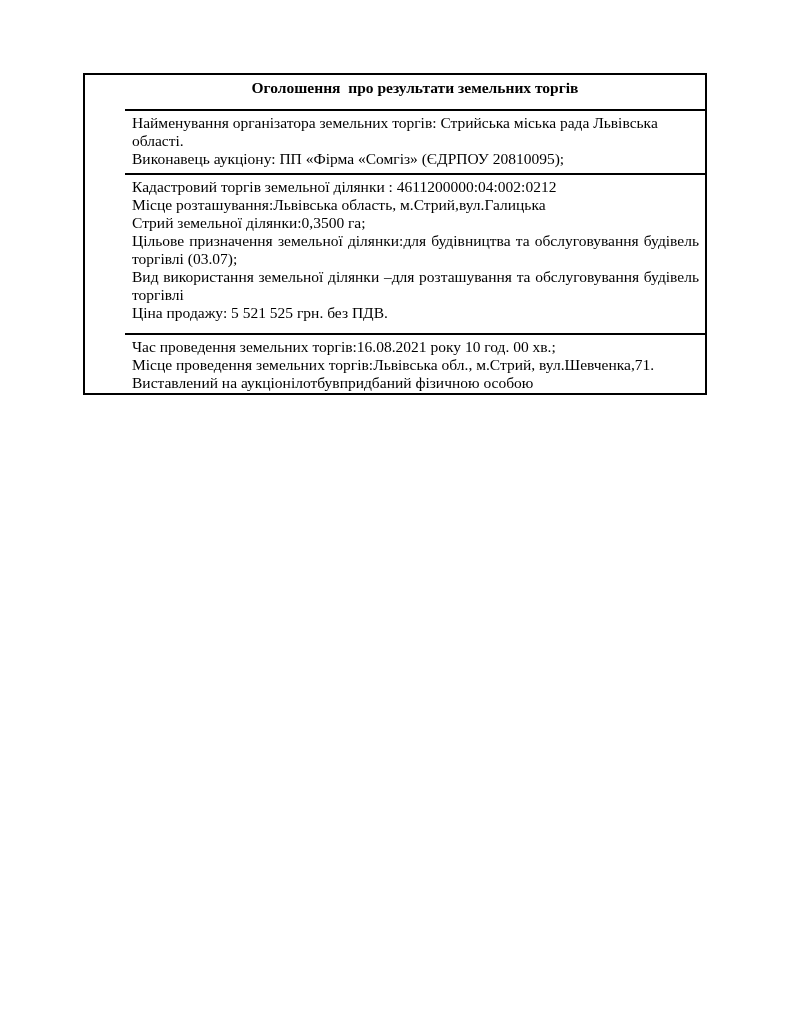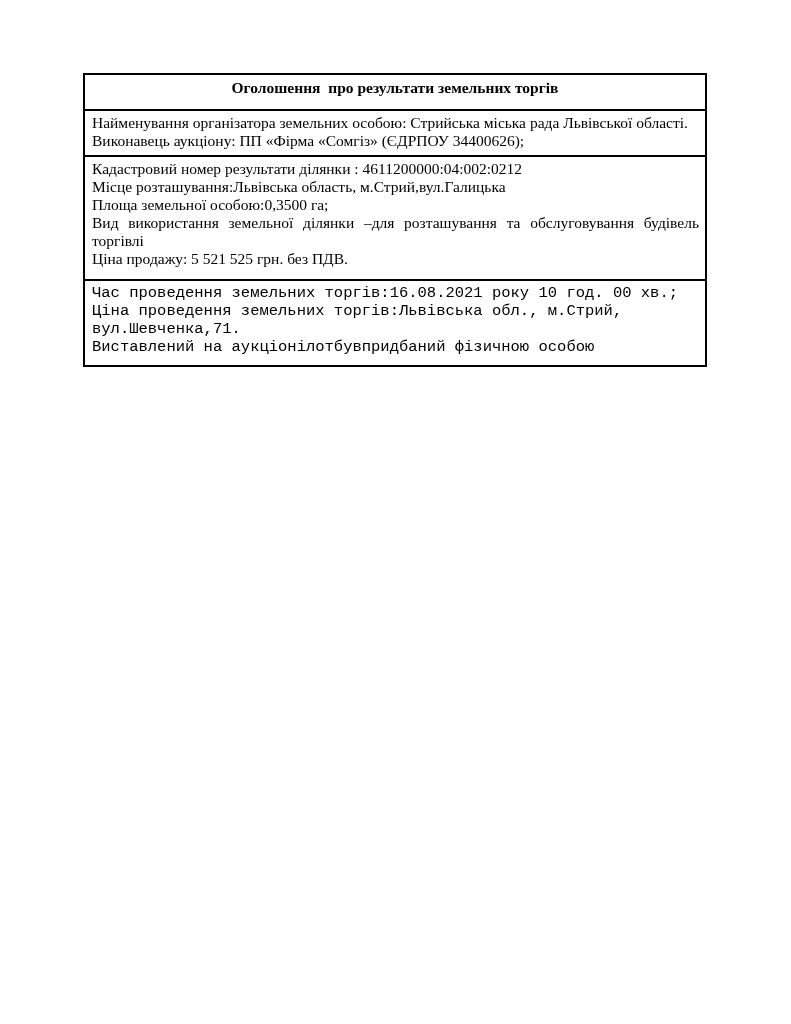--- a/index.html
+++ b/index.html
@@ -23,60 +23,62 @@
     top: 73px;
     width: 624px;
     border: 2px solid #000000;
     background: #ffffff;
   }
   .row {
     border-top: 2px solid #000000;
     padding: 3px 6px 5px 7px;
     font-size: 15.5px;
     line-height: 18px;
+    margin-left: 40px;
   }
   .row:first-child { border-top: none; }
   .row-title {
     padding: 4px 6px 12px 6px;
   }
   .doc-title {
     font-weight: bold;
     text-align: center;
     white-space: pre-wrap;
     font-size: 15.5px;
     line-height: 18px;
   }
   .row p { margin: 0; }
   .row p.justify { text-align: justify; }
   .row-parcel { padding-bottom: 11px; }
-  .row-auction { padding-bottom: 9px; font-family: Liberation Mono, monospace; }
+  .row-auction { padding-bottom: 1px; }
 </style>
 </head>
 <body>
 
 <div class="page">
   <div class="doc-table">
 
     <div class="row row-title">
       <div class="doc-title">Оголошення  про результати земельних торгів</div>
     </div>
 
     <div class="row row-organizer">
-      <p>Найменування організатора земельних особою: Стрийська міська рада Львівської області.</p>
-      <p>Виконавець аукціону: ПП «Фірма «Сомгіз» (ЄДРПОУ 34400626);</p>
+      <p>Найменування організатора земельних торгів: Стрийська міська рада Львівська області.</p>
+      <p>Виконавець аукціону: ПП «Фірма «Сомгіз» (ЄДРПОУ 20810095);</p>
     </div>
 
     <div class="row row-parcel">
-      <p>Кадастровий номер результати ділянки : 4611200000:04:002:0212</p>
+      <p>Кадастровий торгів земельної ділянки : 4611200000:04:002:0212</p>
       <p>Місце розташування:Львівська область, м.Стрий,вул.Галицька</p>
-      <p>Площа земельної особою:0,3500 га;</p>
+      <p>Стрий земельної ділянки:0,3500 га;</p>
+      <p class="justify">Цільове призначення земельної ділянки:для будівництва та обслуговування будівель торгівлі (03.07);</p>
       <p class="justify">Вид використання земельної ділянки –для розташування та обслуговування будівель торгівлі</p>
       <p>Ціна продажу: 5 521 525 грн. без ПДВ.</p>
     </div>
 
     <div class="row row-auction">
       <p>Час проведення земельних торгів:16.08.2021 року 10 год. 00 хв.;</p>
-      <p>Ціна проведення земельних торгів:Львівська обл., м.Стрий, вул.Шевченка,71.</p>
+      <p>Місце проведення земельних торгів:Львівська обл., м.Стрий, вул.Шевченка,71.</p>
       <p>Виставлений на аукціонілотбувпридбаний фізичною особою</p>
     </div>
 
   </div>
 </div>
 
 </body></html>

